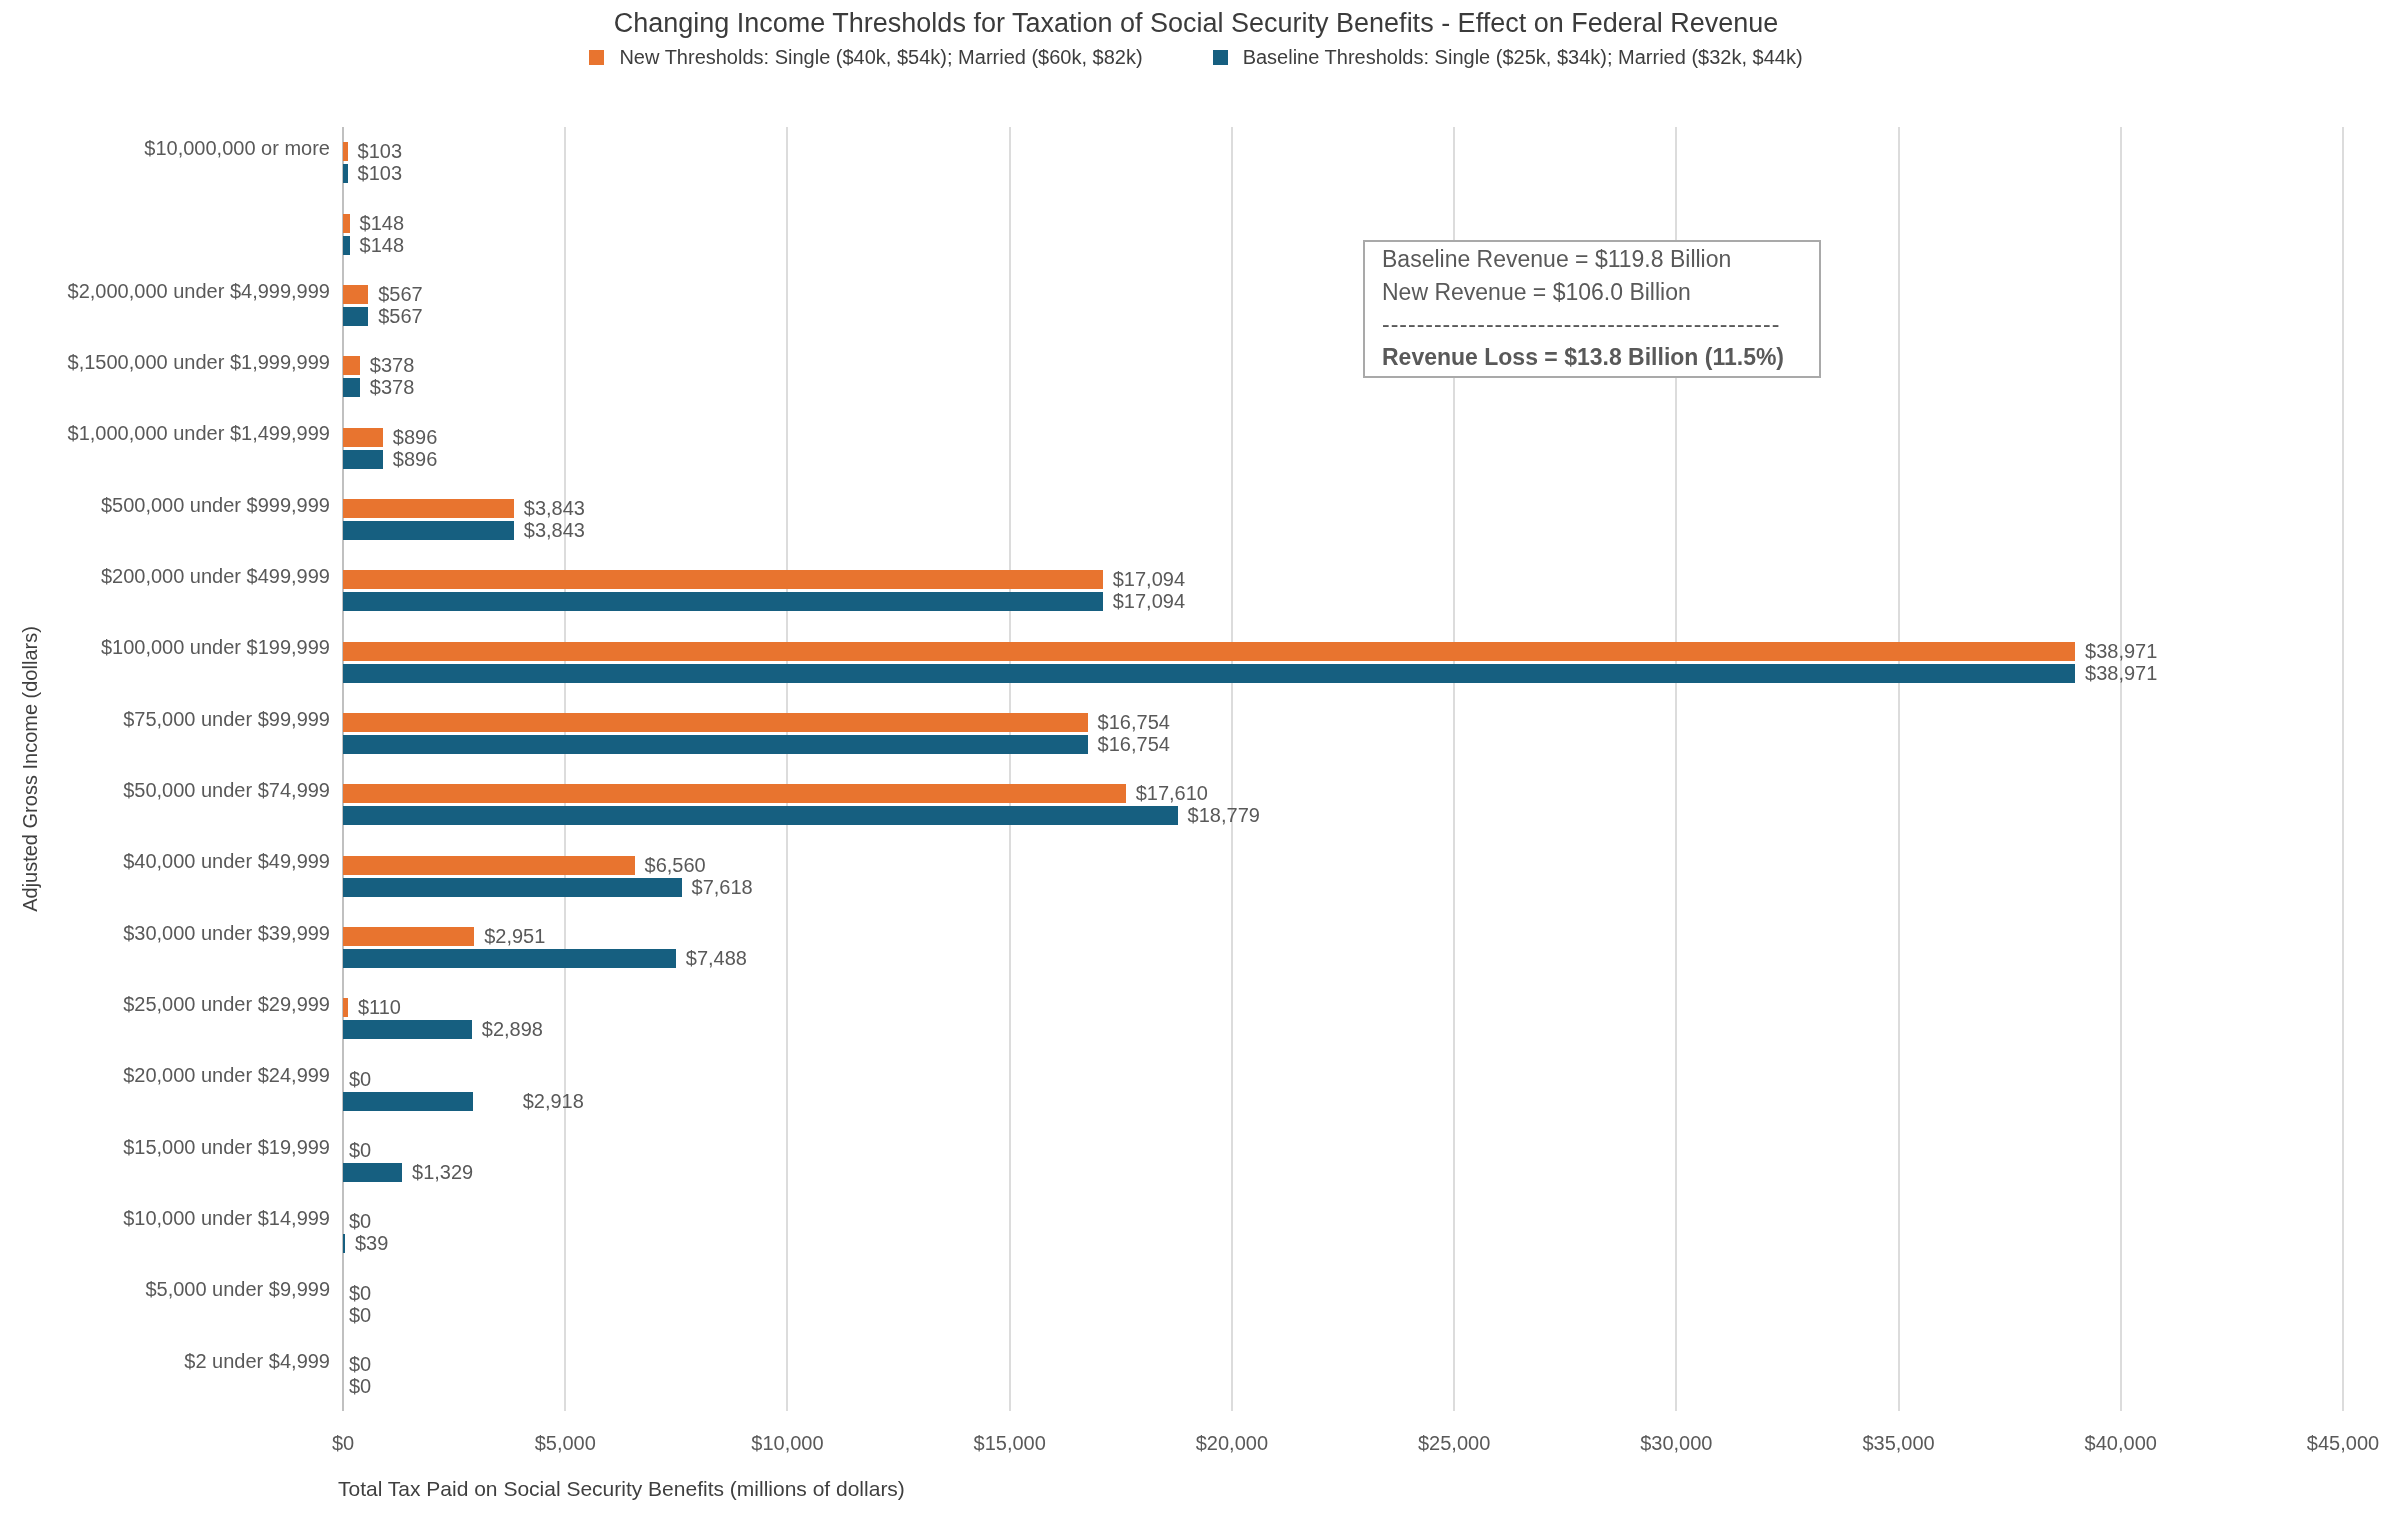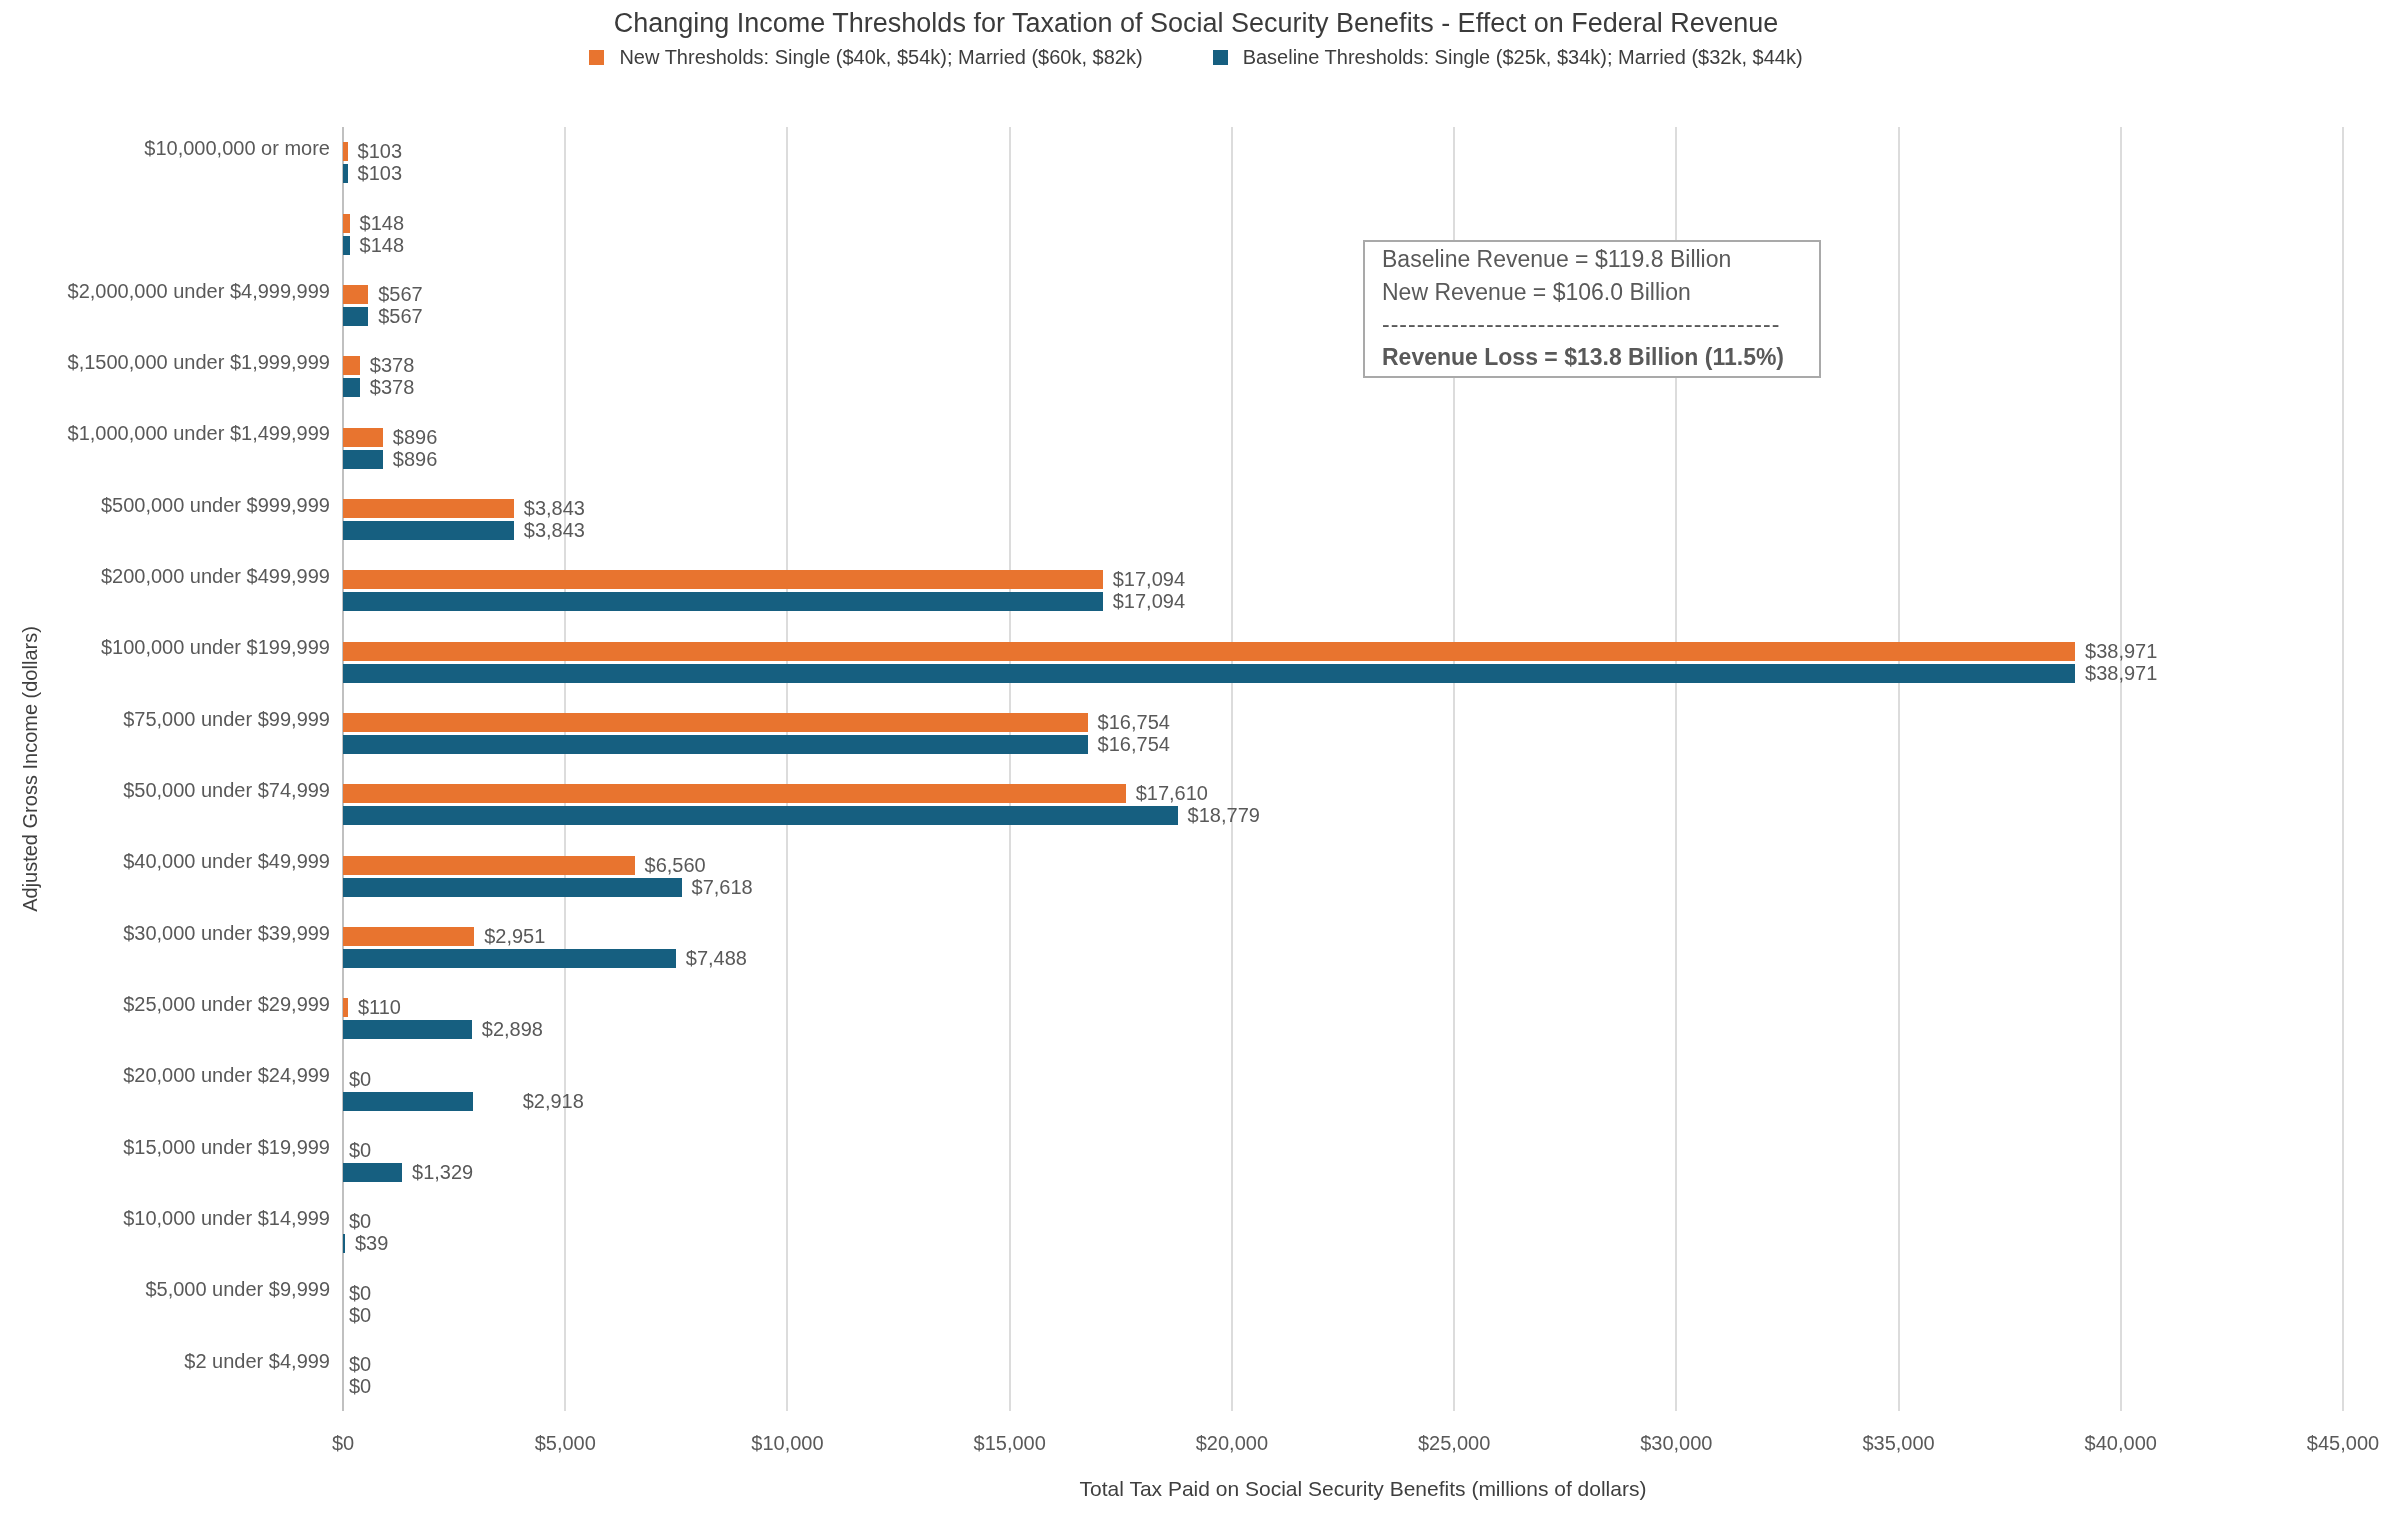--- a/index.html
+++ b/index.html
@@ -45,22 +45,22 @@
     font-size: 20px; color: #595959; text-align: right; white-space: nowrap;
   }
   #x-axis-ticks {
     position: absolute; left: 343px; top: 1432px; width: 2000px; height: 26px;
   }
   .xtick {
     position: absolute; transform: translateX(-50%);
     font-size: 20px; color: #595959; white-space: nowrap;
   }
   #x-axis-title {
-    position: absolute; left: 363px; top: 1477px; width: 2000px;
-    text-align: center; font-size: 21px; color: #3f3f3f;
+    position: absolute; left: 338px; top: 1477px; width: 2000px;
+    text-align: left; font-size: 21px; color: #3f3f3f;
   }
   #y-axis-title {
     position: absolute; top: 769px; left: 30px;
     transform: translate(-50%, -50%) rotate(-90deg);
     white-space: nowrap; font-size: 20px; color: #3f3f3f;
   }
   #annotation-box {
     position: absolute; left: 1363px; top: 240px; width: 458px;
     box-sizing: border-box; background: #ffffff;
     border: 2px solid #a9a9a9; padding: 1px 17px;

